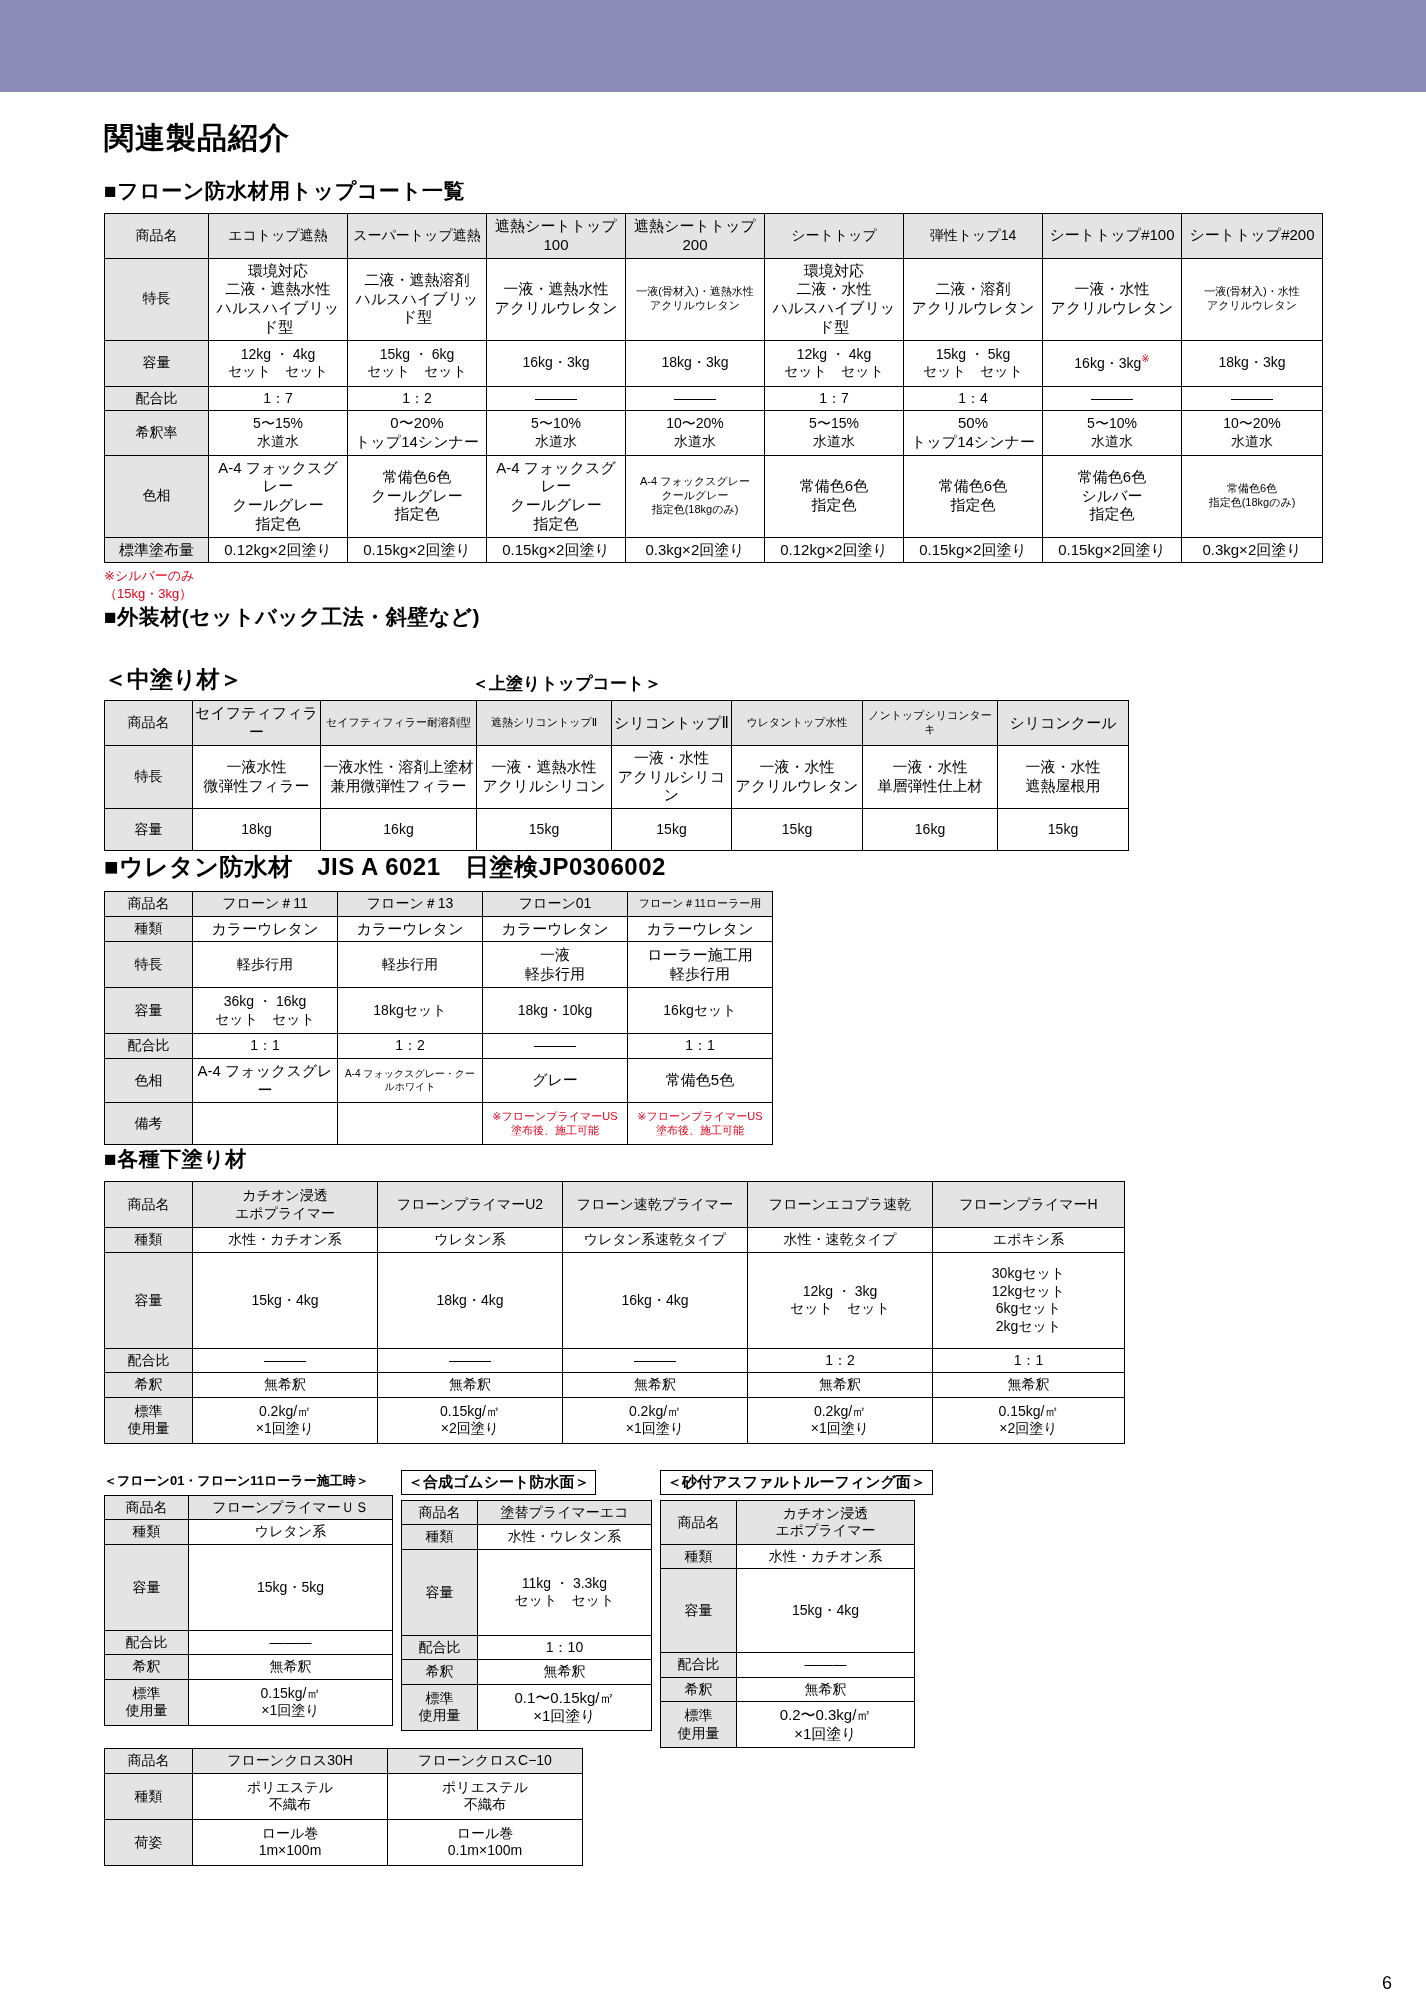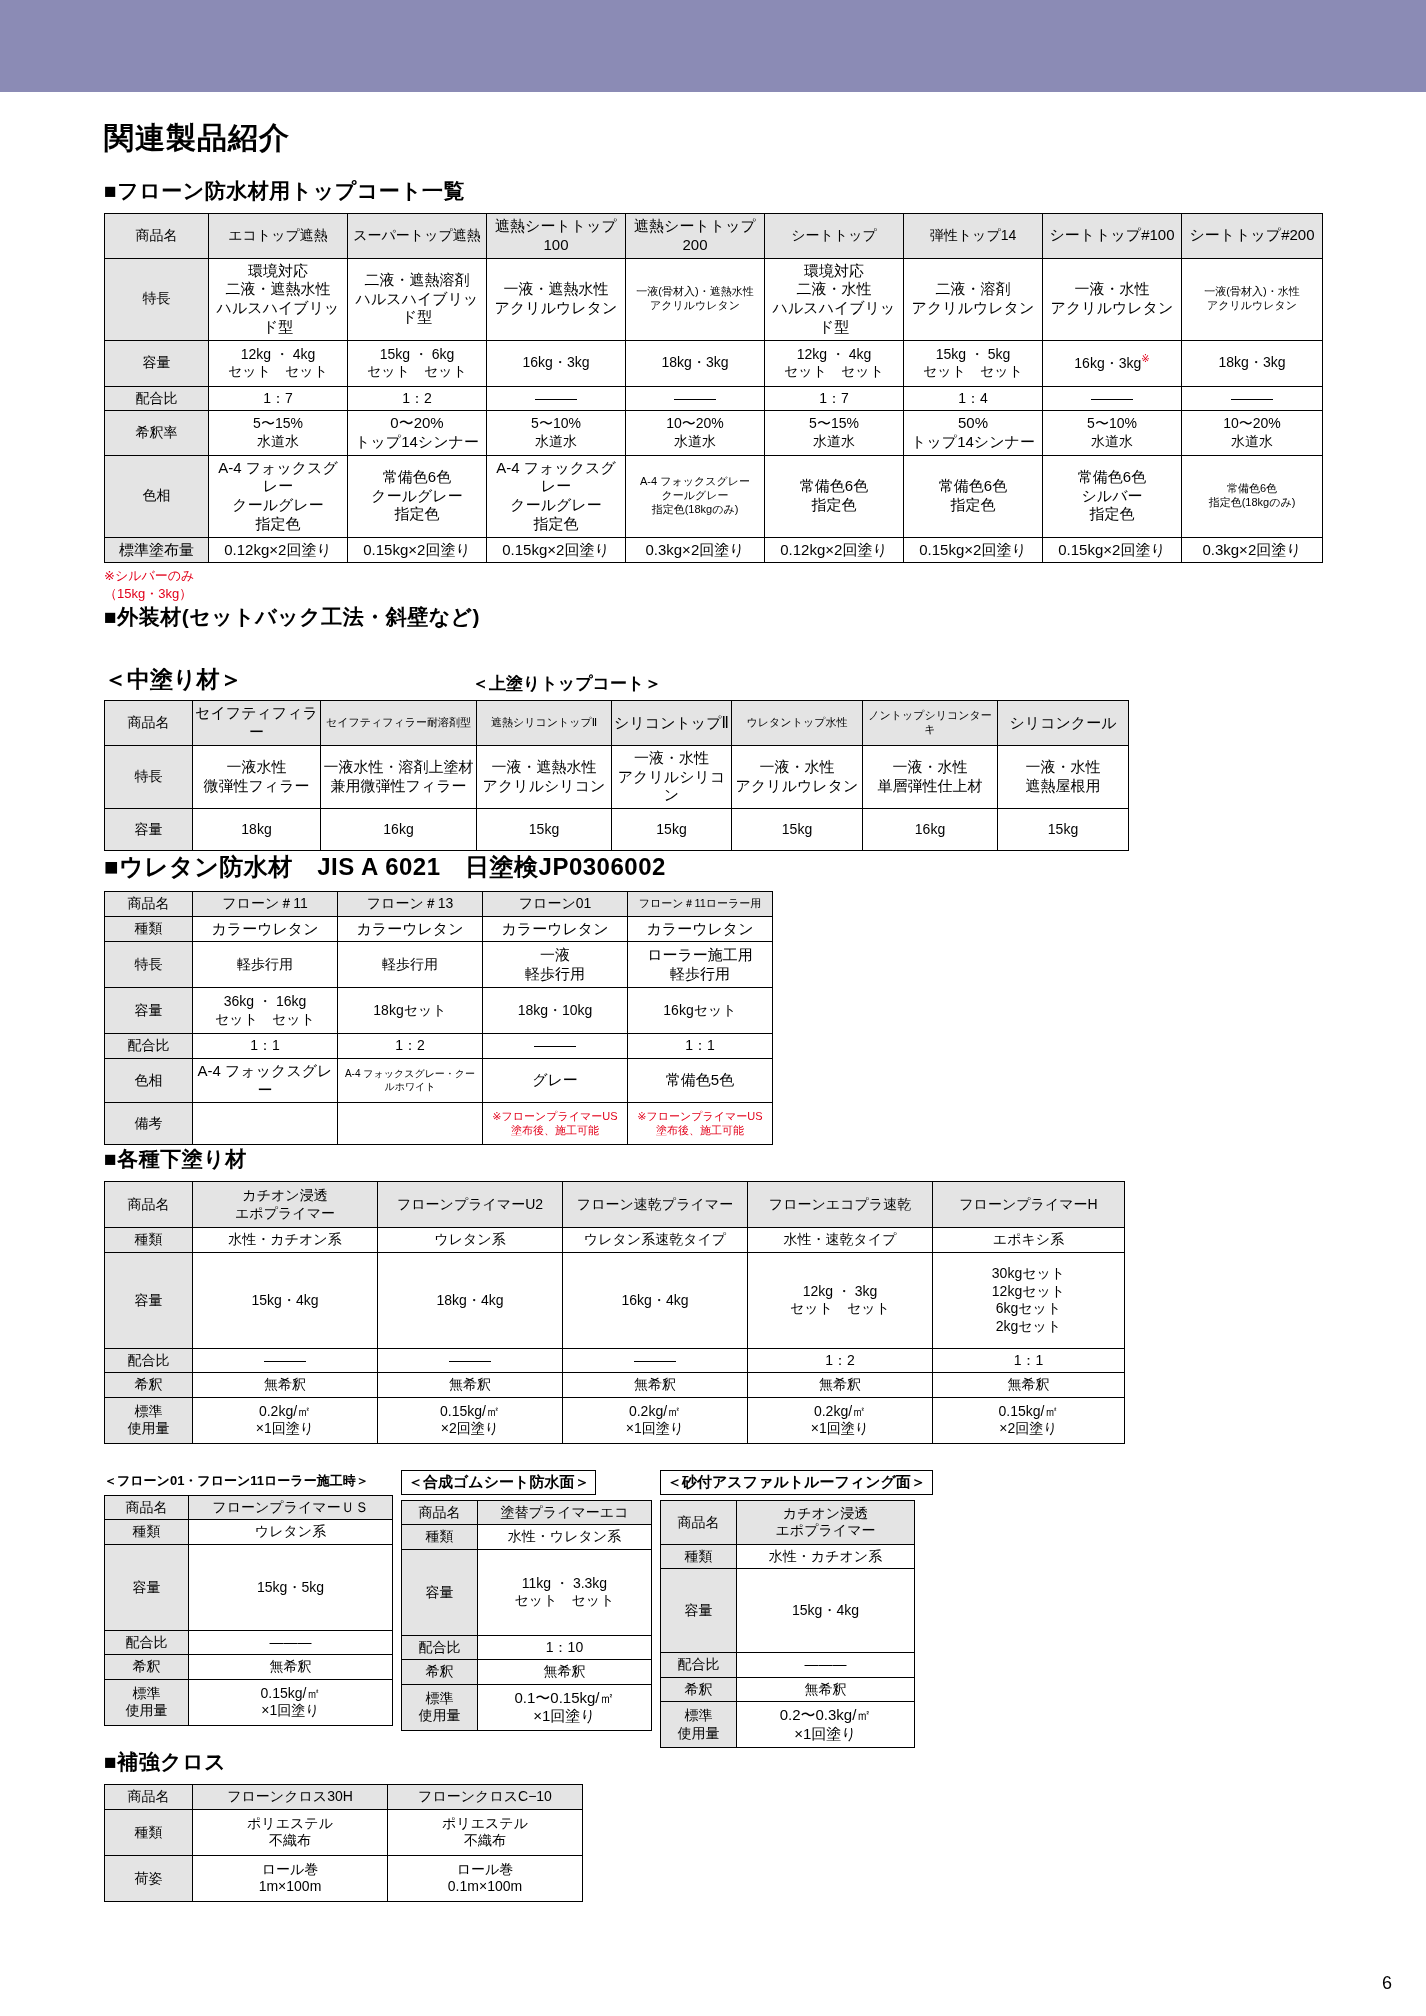--- a/index.html
+++ b/index.html
@@ -569,21 +569,20 @@
 使用量</td>
             <td class="nl small" style="white-space: pre-line;">0.2〜0.3kg/㎡
 ×1回塗り</td>
           </tr>
         </tbody>
           </table>
       </div>
 
     </div>
 
-    <h2 class="section sec-gap-lg">■補強クロス</h2>
 
     <table class="t" style="width:478px;">
       <colgroup>
           <col style="width:88px">
           <col style="width:195px">
           <col style="width:195px">
         </colgroup>
       <tbody>
           <tr>
         <td class="hdr">商品名</td>

